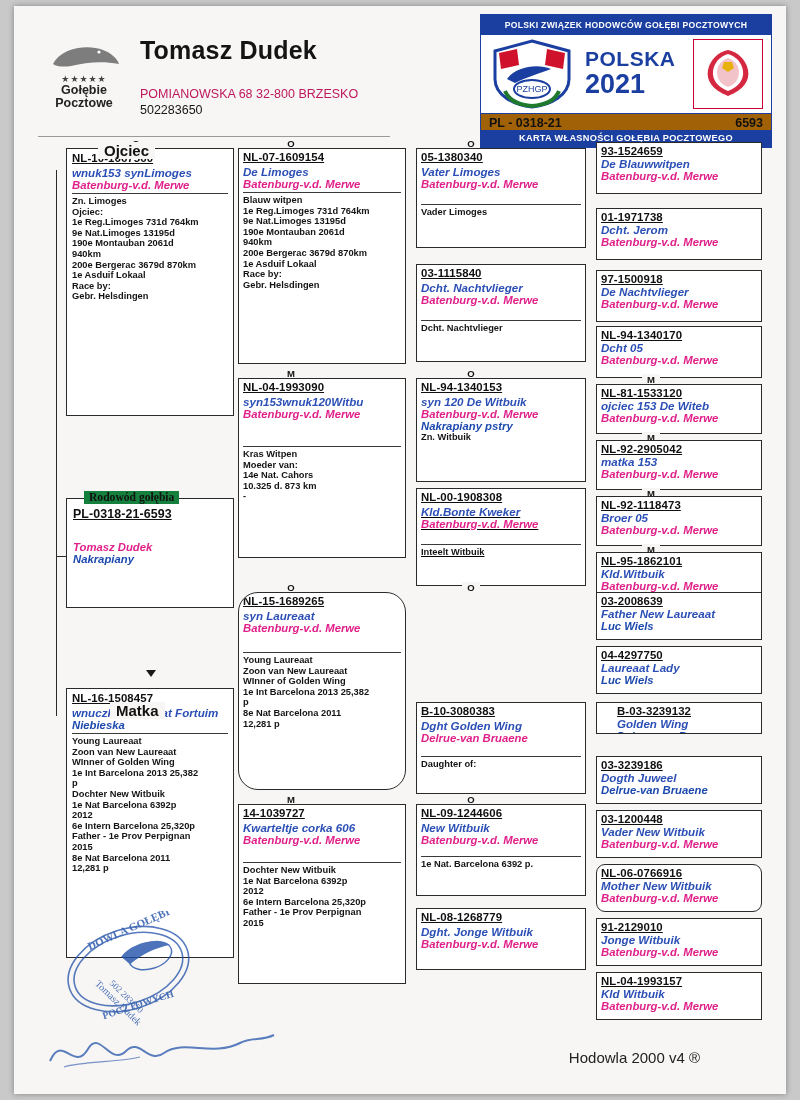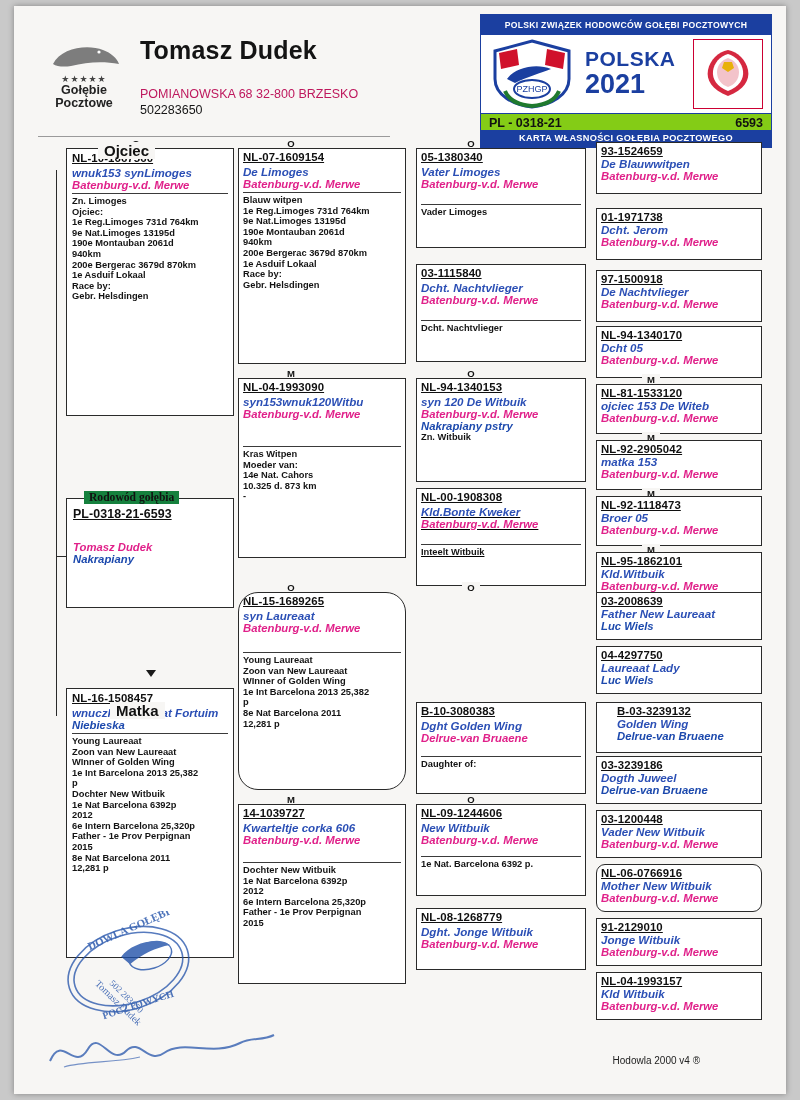--- a/index.html
+++ b/index.html
@@ -22,21 +22,21 @@
   #logo-left { position:absolute; left:24px; top:36px; width:92px; text-align:center; color:#3a3a3a; }
   #logo-left .bird { font-size:22px; line-height:18px; color:#555; }
   #logo-left .stars { font-size:9px; letter-spacing:1px; color:#444; }
   #logo-left .t1, #logo-left .t2 { font-size:12.5px; font-weight:bold; color:#222; line-height:13px;}
   #header-text { position:absolute; left:126px; top:30px; }
   .hdr-rule { position:absolute; left:24px; top:130px; width:352px; border-top:1px solid #9a9a9a; }
 
   
   #stamp {
     position:absolute; right:14px; top:8px; width:292px; height:134px;
-    background:#84cc16; border:1px solid #1b3fa0;
+    background:#a16207; border:1px solid #1b3fa0;
   }
   #stamp .band {
     position:absolute; left:0; top:0; width:100%; height:20px;
     background:#1b3fa0; color:#fff; font-size:8.6px; font-weight:bold;
     text-align:center; line-height:20px; letter-spacing:0.3px;
   }
   #stamp .mid { position:absolute; left:0; top:20px; width:100%; height:78px; background:#fff; }
   #stamp .pzhgp {
     position:absolute; left:8px; top:4px; width:86px; height:70px;
   }
@@ -79,21 +79,21 @@
 
   .title-c { font-size:15px; font-weight:bold; color:#111; text-align:center; }
   .title-m { font-size:11.6px; font-weight:bold; color:#111; text-align:center; }
 
   
   #inkstamp {
     position:absolute; left:40px; top:905px; width:150px; height:120px;
     border:0; opacity:0.88; pointer-events:none;
   }
   #signature { position:absolute; left:30px; top:1015px; width:240px; height:60px; opacity:0.85;}
-  #footnote { position:absolute; right:86px; bottom:28px; font-size:10px; color:#222; }
+  #footnote { position:absolute; right:86px; bottom:28px; font-size:15px; color:#222; }
 
   .arrowdown { position:absolute; width:0;height:0;border-left:5px solid transparent;border-right:5px solid transparent;border-top:7px solid #1a1a1a;}
 </style>
 </head>
 <body>
 
 <div id="page">
 
   <div id="logo-left">
     <div class="bird">
@@ -387,21 +387,21 @@
     <div class="node" style="left:558px; top:446px; width:166px; height:48px;">
       <div class="r">03-2008639</div>
       <div class="n1">Father New Laureaat</div>
       <div class="nb">Luc Wiels</div>
     </div>
     <div class="node" style="left:558px; top:500px; width:166px; height:48px;">
       <div class="r">04-4297750</div>
       <div class="n1">Laureaat Lady</div>
       <div class="nb">Luc Wiels</div>
     </div>
-    <div class="node" style="left:558px; top:556px; width:166px; height:51px;padding-left:20px;">
+    <div class="node" style="left:558px; top:556px; width:166px; height:32px;padding-left:20px;">
       <div class="r">B-03-3239132</div>
       <div class="n1">Golden Wing</div>
       <div class="nb">Delrue-van Bruaene</div>
     </div>
     <div class="node" style="left:558px; top:610px; width:166px; height:48px;">
       <div class="r">03-3239186</div>
       <div class="n1">Dogth Juweel</div>
       <div class="nb">Delrue-van Bruaene</div>
     </div>
     <div class="node" style="left:558px; top:664px; width:166px; height:48px;">

